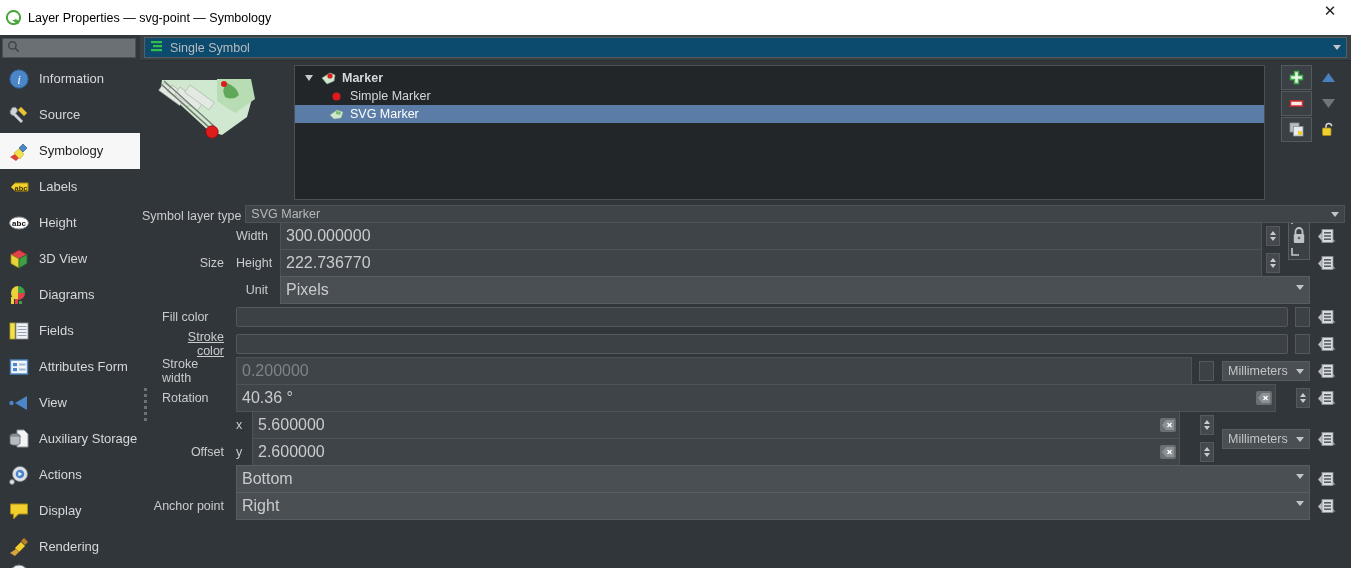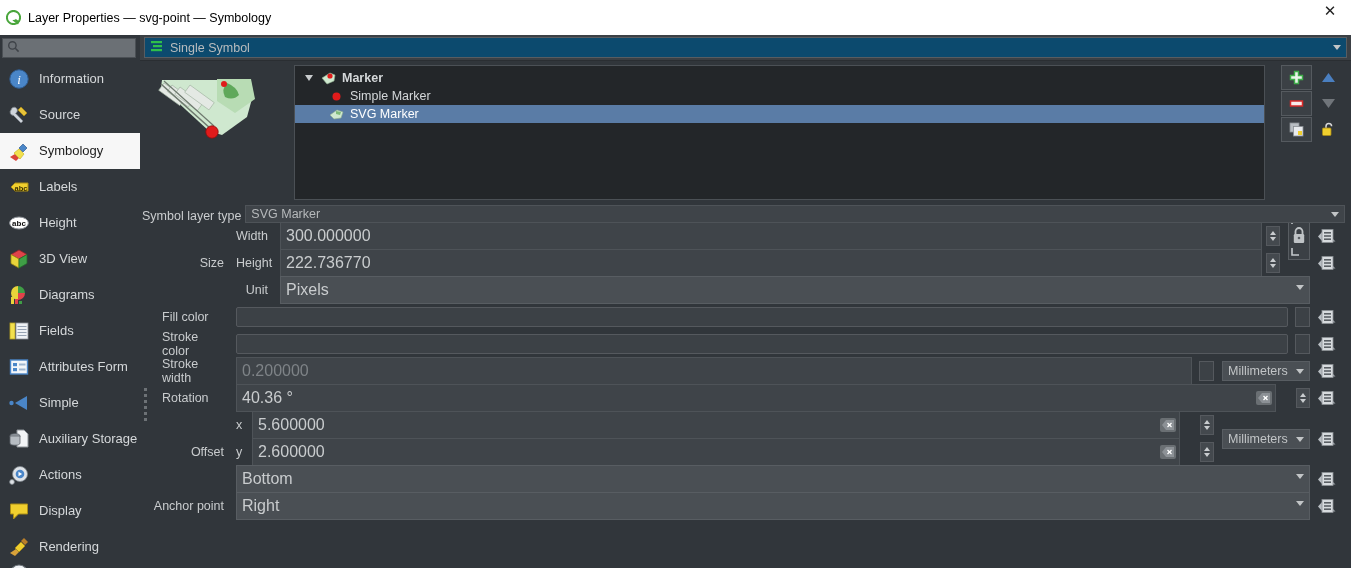--- a/index.html
+++ b/index.html
@@ -311,21 +311,21 @@
         <span>Attributes Form</span>
       </div>
 
       <div class="nav-item">
         <span class="nav-ico">
           <svg width="22" height="22" viewBox="0 0 22 22">
               <circle cx="3.5" cy="11" r="2.2" fill="#4a86c8"></circle>
               <path d="M19 4 v14 l-12 -7 z" fill="#4a86c8"></path>
             </svg>
         </span>
-        <span>Simple</span>
+        <span>View</span>
       </div>
 
       <div class="nav-item">
         <span class="nav-ico">
           <svg width="22" height="22" viewBox="0 0 22 22">
               <path d="M9 2 h7 l4 4 v13 H9 z" fill="#f2f4f6" stroke="#8d9298" stroke-width="1"></path>
               <ellipse cx="7" cy="8" rx="5" ry="2.2" fill="#9aa1a8" stroke="#5f666c" stroke-width=".8"></ellipse>
               <path d="M2 8 v7 a5 2.2 0 0 0 10 0 V8 z" fill="#b6bcc2" stroke="#5f666c" stroke-width=".8"></path>
             </svg>
         </span>
@@ -587,21 +587,21 @@
                   <rect x="7" y="4" width="7" height="1.6"></rect>
                   <rect x="7" y="7.2" width="7" height="1.6"></rect>
                   <rect x="7" y="10.4" width="7" height="1.6"></rect>
                 </g>
                 <path d="M16 11 l2.5 2.5 H16 z" fill="#9aa0a5"></path>
               </svg>
           </div>
         </div>
 
         <div class="frow">
-          <span class="lbl-outer" style="text-align:left;padding-left:12px;">Stroke color</span>
+          <span class="lbl-outer" style="text-align:right;padding-left:12px;text-decoration:underline;">Stroke color</span>
           <div class="colorbtn"></div>
           <div class="smallsq" style="margin-left:3px;"></div>
           <div class="ddbtn">
             <svg width="19" height="17" viewBox="0 0 19 17">
                 <path d="M1 8.5 L5 4 V13 Z" fill="#b9bec3"></path>
                 <rect x="5" y="1.5" width="11" height="13" fill="#d7dbde" stroke="#8a8f94" stroke-width=".8"></rect>
                 <g fill="#5a5f64">
                   <rect x="7" y="4" width="7" height="1.6"></rect>
                   <rect x="7" y="7.2" width="7" height="1.6"></rect>
                   <rect x="7" y="10.4" width="7" height="1.6"></rect>

